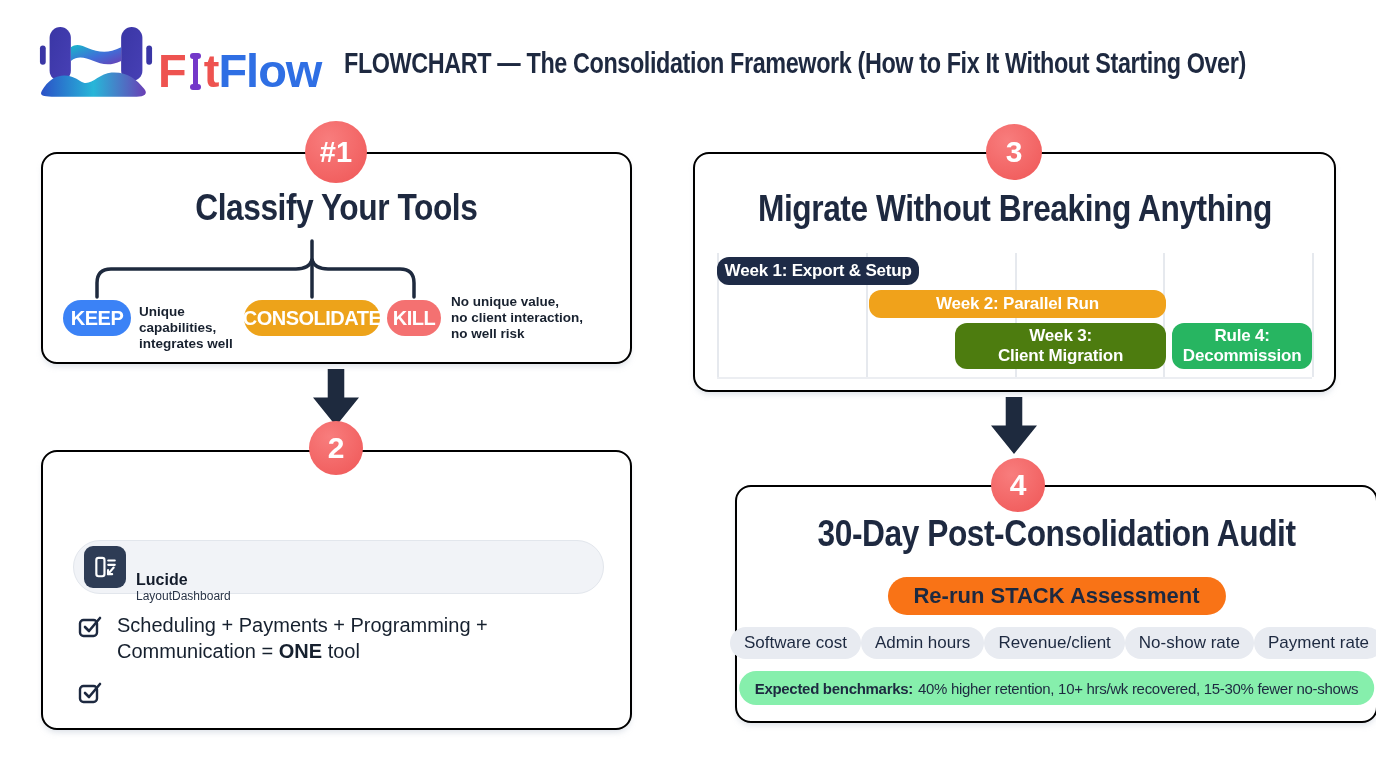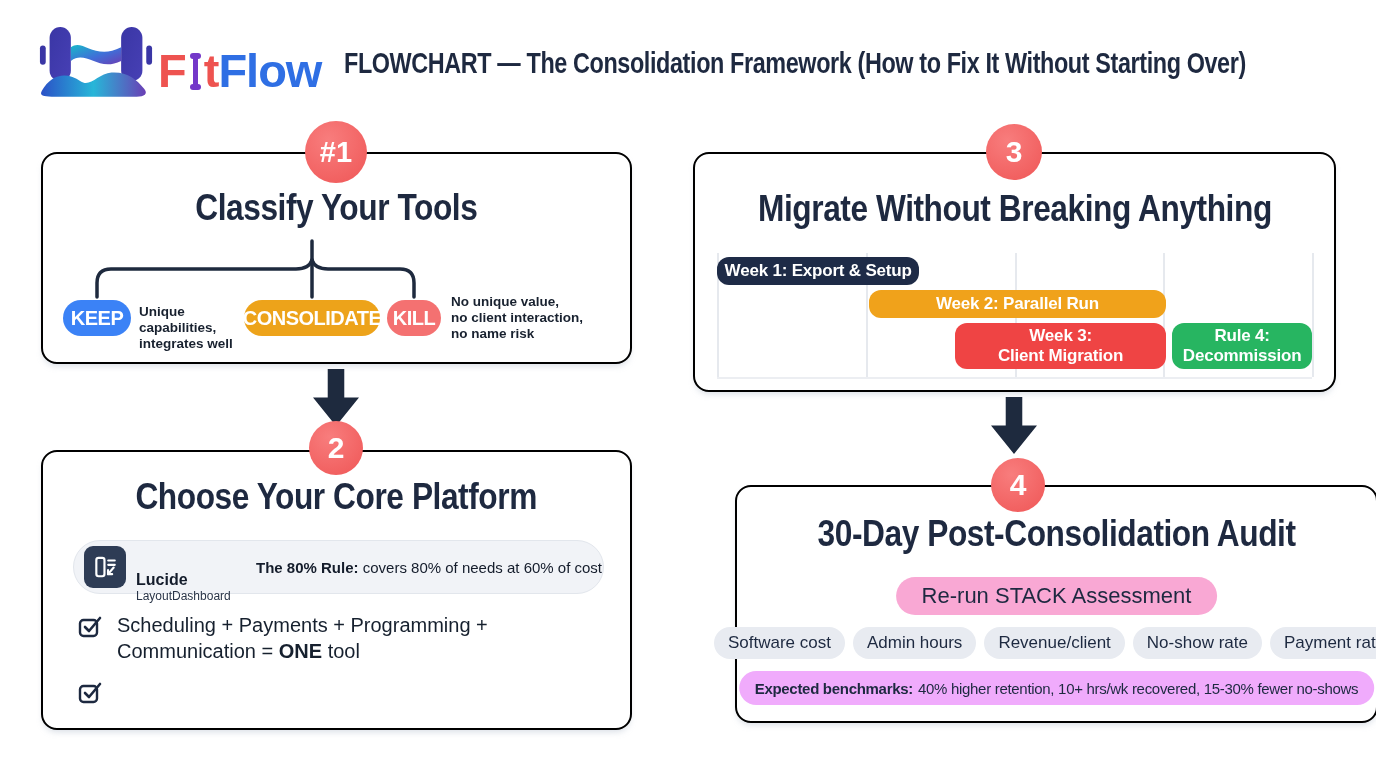--- a/index.html
+++ b/index.html
@@ -76,27 +76,27 @@
   .gantt { position:absolute; left:22px; top:99px; width:595px; height:126px; border-bottom:2px solid #eceef2; }
   .gline { position:absolute; top:0; bottom:0; width:2px; background:#e6e9ee; }
   .gbar { position:absolute; border-radius:12px; color:#ffffff; font-weight:bold; text-align:left;
           display:flex; flex-direction:column; align-items:center; justify-content:center; }
   .gbar.r1 { top:4px;  height:28px; font-size:17px; letter-spacing:-0.2px; }
   .gbar.r2 { top:37px; height:28px; font-size:17px; letter-spacing:-0.2px; }
   .gbar.r3 { top:70px; height:46px; font-size:17px; line-height:20px; letter-spacing:-0.2px; }
 
   
   .stack-pill { position:absolute; top:90px; left:50%; transform:translateX(-50%);
-                height:38px; border-radius:19px; background:#f9a8d4; display:flex; align-items:center;
-                padding:0 26px; font-size:22px; font-weight:normal; color:#1d2940; white-space:nowrap; }
-  .metrics-row { position:absolute; top:140px; left:0; width:100%; display:flex; justify-content:center; gap:8px; }
+                height:38px; border-radius:19px; background:#f97316; display:flex; align-items:center;
+                padding:0 26px; font-size:22px; font-weight:bold; color:#1d2940; white-space:nowrap; }
+  .metrics-row { position:absolute; top:140px; left:0; width:100%; display:flex; justify-content:center; gap:0; }
   .metric-pill { height:32px; border-radius:16px; background:#e8ebf1; display:flex; align-items:center;
                  padding:0 14px; font-size:17px; color:#1d2940; white-space:nowrap; }
   .bench-pill { position:absolute; top:184px; left:50%; transform:translateX(-50%);
-                height:34px; border-radius:17px; background:#f0abfc; display:flex; align-items:center;
+                height:34px; border-radius:17px; background:#86efac; display:flex; align-items:center;
                 padding:0 16px; font-size:15px; letter-spacing:-0.3px; color:#1d2940; white-space:nowrap; }
   .bench-pill .b { font-weight:bold; margin-right:5px; }
 </style>
 </head>
 <body>
 
 <div id="page">
 
   <svg id="logo" viewBox="0 0 120 84">
     <defs>
@@ -154,48 +154,42 @@
       <div>Unique capabilities,</div>
       <div>integrates well</div>
     </div>
 
     <div class="tag-pill" id="pill-consolidate" style="background: rgb(237, 163, 26);">CONSOLIDATE</div>
 
     <div class="tag-pill" id="pill-kill" style="background: rgb(244, 113, 113);">KILL</div>
     <div class="tag-note" id="note-kill">
       <div>No unique value,</div>
       <div>no client interaction,</div>
-      <div>no name risk</div>
+      <div>no well risk</div>
     </div>
   </div>
   <div class="badge" id="badge1">#1</div>
   <div class="flow-arrow" id="arrow1"></div>
 
   <div class="card" id="card2">
-    <div class="card-title" style="top:24px;">
-      <span>Choose Your Core Platform</span>
-    </div>
 
     <div class="platform-banner">
       <div class="plat-icon">
         <svg width="26" height="26" viewBox="0 0 24 24" fill="none" stroke="#ffffff" stroke-width="2" stroke-linecap="round" stroke-linejoin="round">
           <rect x="4" y="3.5" width="7.5" height="17" rx="2"></rect>
           <path d="M15 6 H21"></path>
           <path d="M15 10 H21"></path>
           <path d="M20 12.5 L14.8 18.6"></path>
           <path d="M14.8 18.6 H18.6 M14.8 18.6 V14.9"></path>
         </svg>
       </div>
       <div class="plat-names">
         <div class="plat-name">Lucide</div>
         <div class="plat-variant">LayoutDashboard</div>
       </div>
-      <div class="plat-rule">
-        <span class="b">The 80% Rule:</span><span> covers 80% of needs at 60% of cost</span>
-      </div>
     </div>
 
     <div class="check-item" id="check1">
       <svg width="26" height="26" viewBox="0 0 26 26">
         <rect x="3" y="7" width="17" height="16" rx="3.5" fill="none" stroke="#1d2940" stroke-width="2.4"></rect>
         <polyline points="8,14 12,18 23,5" fill="none" stroke="#1d2940" stroke-width="2.6" stroke-linecap="round" stroke-linejoin="round"></polyline>
       </svg>
       <div class="check-text">
         <span>Scheduling + Payments + Programming + Communication = </span><span class="b">ONE</span><span> tool</span>
       </div>
@@ -219,21 +213,21 @@
       <div class="gline" style="left: 0%;"></div>
       <div class="gline" style="left: 25%;"></div>
       <div class="gline" style="left: 50%;"></div>
       <div class="gline" style="left: 75%;"></div>
       <div class="gline" style="left: 100%;"></div>
 
       <div class="gbar r1" style="left: 0%; width: 34%; background: rgb(30, 43, 71);">Week 1: Export &amp; Setup</div>
 
       <div class="gbar r2" style="left: 25.5%; width: 50%; background: rgb(240, 162, 27);">Week 2: Parallel Run</div>
 
-      <div class="gbar r3" style="left: 40%; width: 35.5%; background: #ef4444;">
+      <div class="gbar r3" style="left: 40%; width: 35.5%; background: #4d7c0f;">
         <span>Week 3:</span>
         <span>Client Migration</span>
       </div>
 
       <div class="gbar r3" style="left: 76.5%; width: 23.5%; background: rgb(39, 181, 97);">
         <span>Rule 4:</span>
         <span>Decommission</span>
       </div>
     </div>
   </div>

